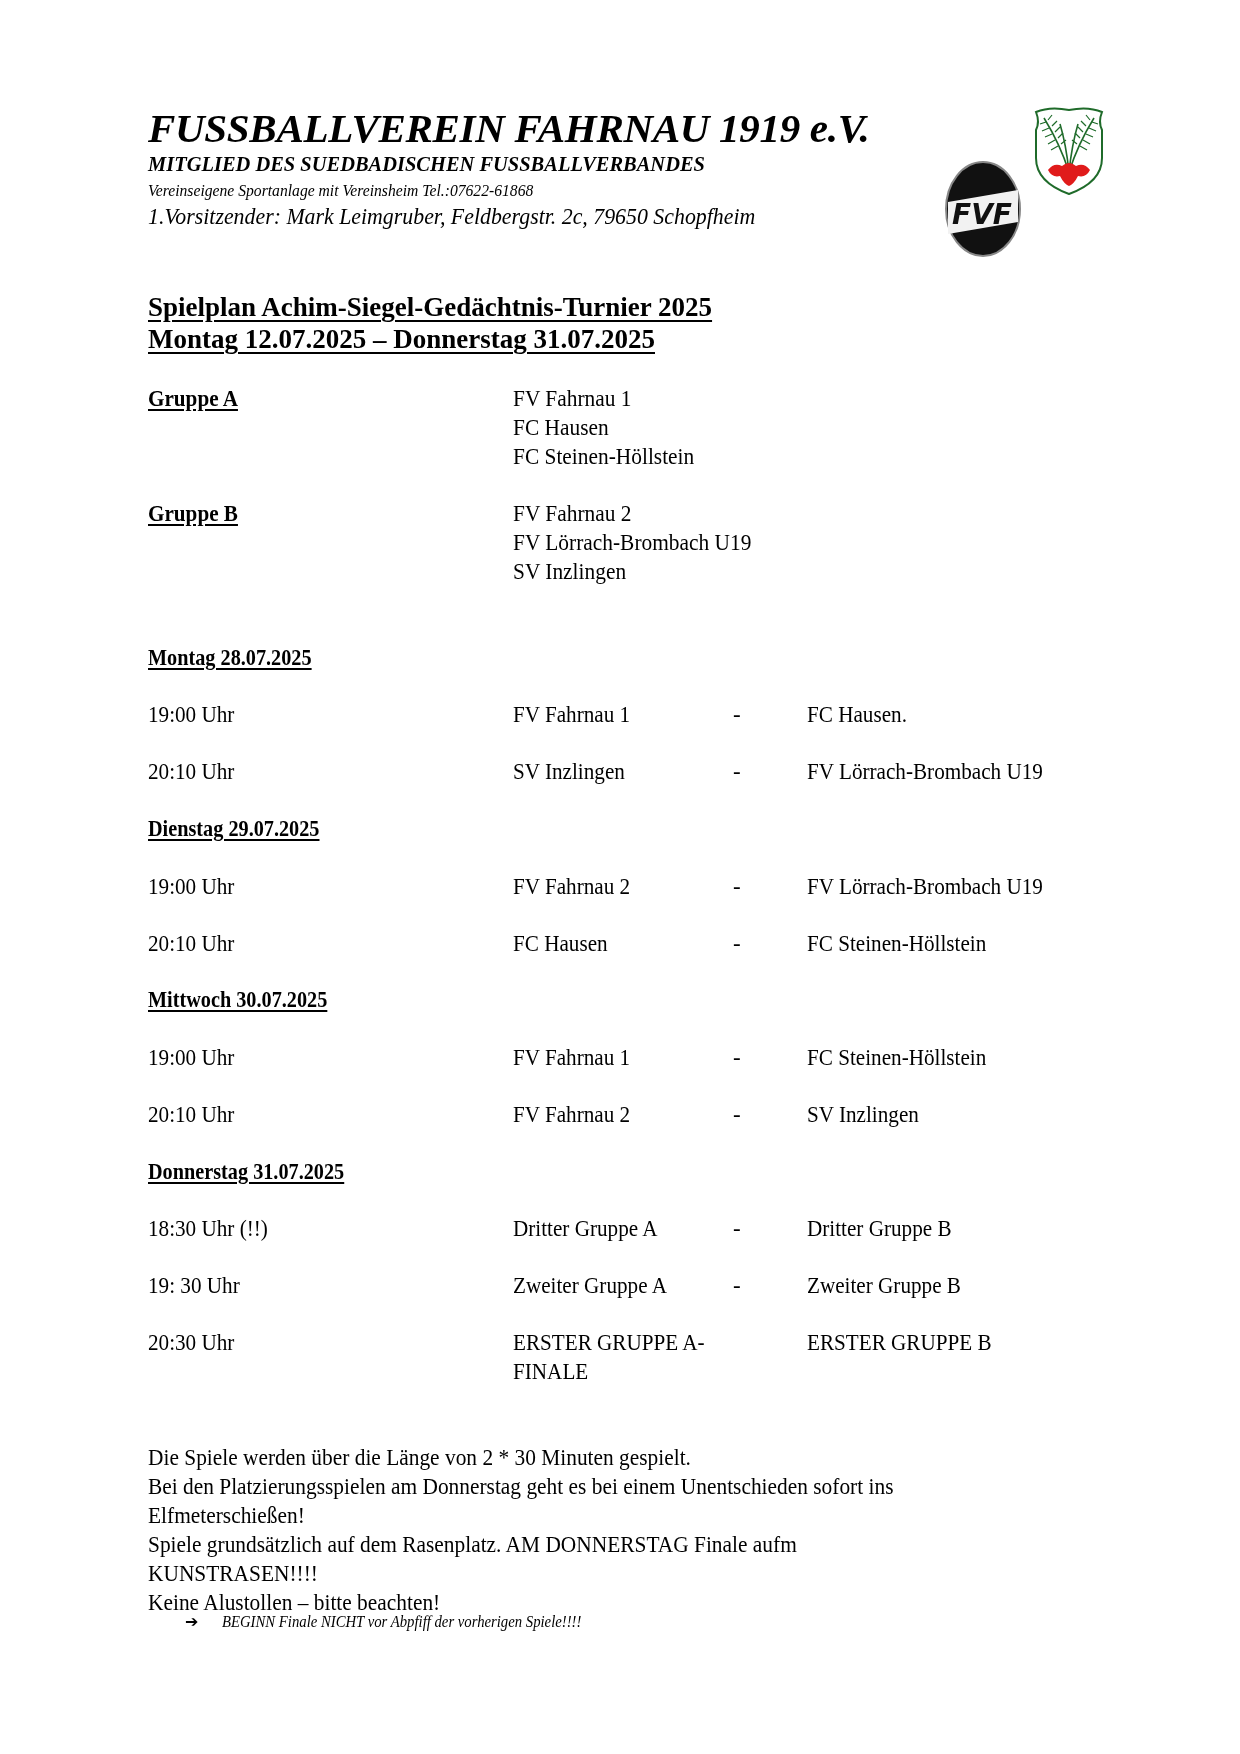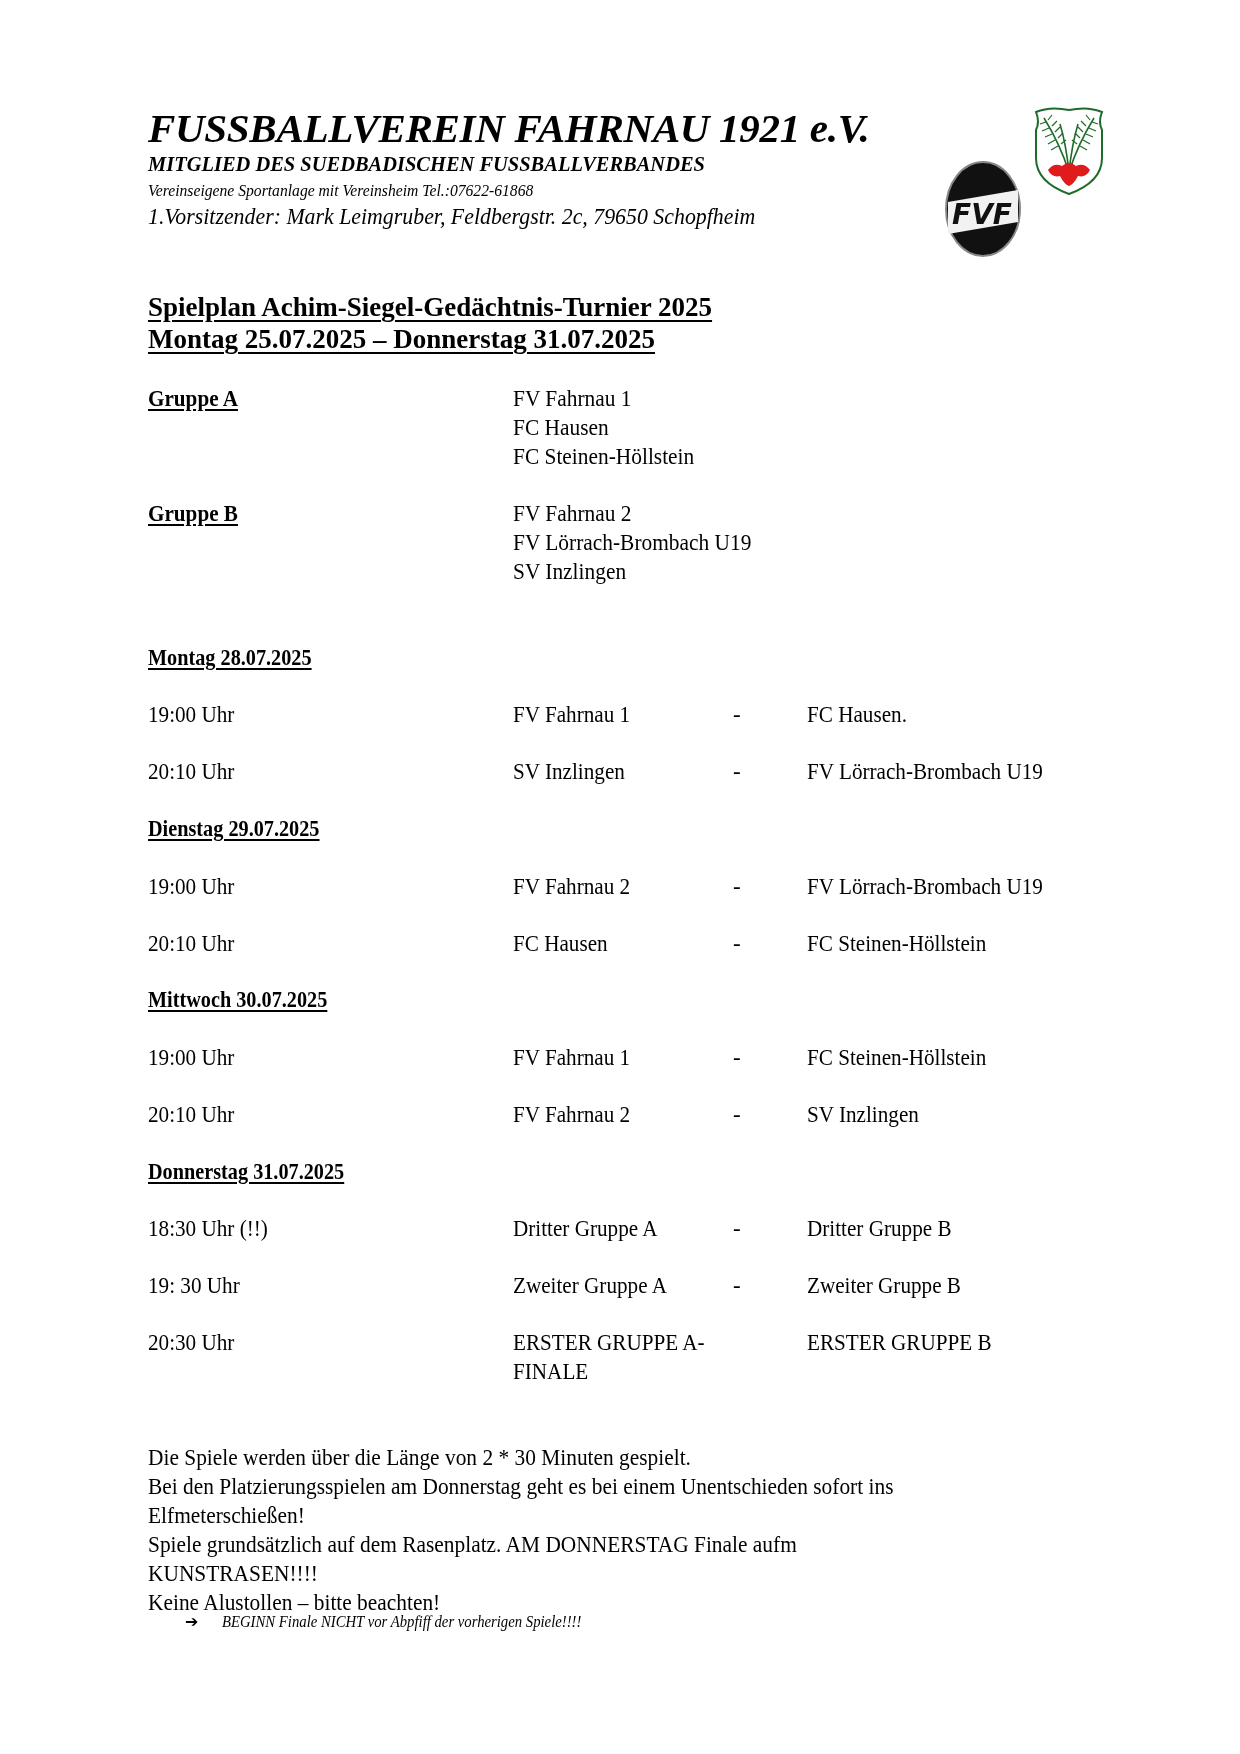--- a/index.html
+++ b/index.html
@@ -33,21 +33,21 @@
   .away { left: 807px; font-size: 23px; transform: scaleX(0.92); transform-origin: left; }
 
   
   .note { left: 148px; font-size: 23px; transform: scaleX(0.93); transform-origin: left; }
   .hint-arrow { left: 185px; top: 1612px; font-size: 16px; font-family: "DejaVu Sans", sans-serif; font-weight: bold; }
   .hint-text { left: 222px; top: 1613px; font-size: 16px; font-style: italic; transform: scaleX(0.92); transform-origin: left; }
 </style>
 </head>
 <body>
 
-<div class="abs club-title">FUSSBALLVEREIN FAHRNAU 1921 e.V.</div>
+<div class="abs club-title">FUSSBALLVEREIN FAHRNAU 1919 e.V.</div>
 <div class="abs club-sub">MITGLIED DES SUEDBADISCHEN FUSSBALLVERBANDES</div>
 <div class="abs club-line3">Vereinseigene Sportanlage mit Vereinsheim Tel.:07622-61868</div>
 <div class="abs club-line4">1.Vorsitzender: Mark Leimgruber, Feldbergstr. 2c, 79650 Schopfheim</div>
 
 <svg class="abs logo-fvf" viewBox="0 0 78 98">
   <ellipse cx="39" cy="49" rx="37" ry="47" fill="#111" stroke="#888" stroke-width="2"></ellipse>
   <polygon points="4,42 74,30 74,62 4,74" fill="#f2f2f2"></polygon>
   <text x="38" y="64" text-anchor="middle" font-family="DejaVu Sans, sans-serif" font-weight="bold" font-style="italic" font-size="28" fill="#111">FVF</text>
 </svg>
 
@@ -60,21 +60,21 @@
     <path d="M39,68 Q42,40 48,20"></path>
   </g>
   <g stroke="#1f6b2a" stroke-width="1.2">
     <path d="M16,18 l-6,2 M19,24 l-7,3 M22,30 l-7,3 M25,36 l-7,4 M28,42 l-7,4 M18,16 l4,-5 M22,22 l5,-5 M25,28 l5,-5 M28,34 l5,-5 M31,40 l5,-4"></path>
     <path d="M62,18 l6,2 M59,24 l7,3 M56,30 l7,3 M53,36 l7,4 M50,42 l7,4 M60,16 l-4,-5 M56,22 l-5,-5 M53,28 l-5,-5 M50,34 l-5,-5 M47,40 l-5,-4"></path>
   </g>
   <path d="M18,66 Q24,58 32,62 Q39,56 46,62 Q54,58 60,66 Q56,74 48,72 Q44,80 39,82 Q34,80 30,72 Q22,74 18,66 Z" fill="#e01b1b"></path>
 </svg>
 
 <div class="abs doc-title t1">Spielplan Achim-Siegel-Gedächtnis-Turnier 2025</div>
-<div class="abs doc-title t2">Montag 25.07.2025 – Donnerstag 31.07.2025</div>
+<div class="abs doc-title t2">Montag 12.07.2025 – Donnerstag 31.07.2025</div>
 
 <div class="abs group-label" style="top:386px">Gruppe A</div>
 <div class="abs team" style="top:386px">FV Fahrnau 1</div>
 <div class="abs team" style="top:415px">FC Hausen</div>
 <div class="abs team" style="top:444px">FC Steinen-Höllstein</div>
 
 <div class="abs group-label" style="top:501px">Gruppe B</div>
 <div class="abs team" style="top:501px">FV Fahrnau 2</div>
 <div class="abs team" style="top:530px">FV Lörrach-Brombach U19</div>
 <div class="abs team" style="top:559px">SV Inzlingen</div>

